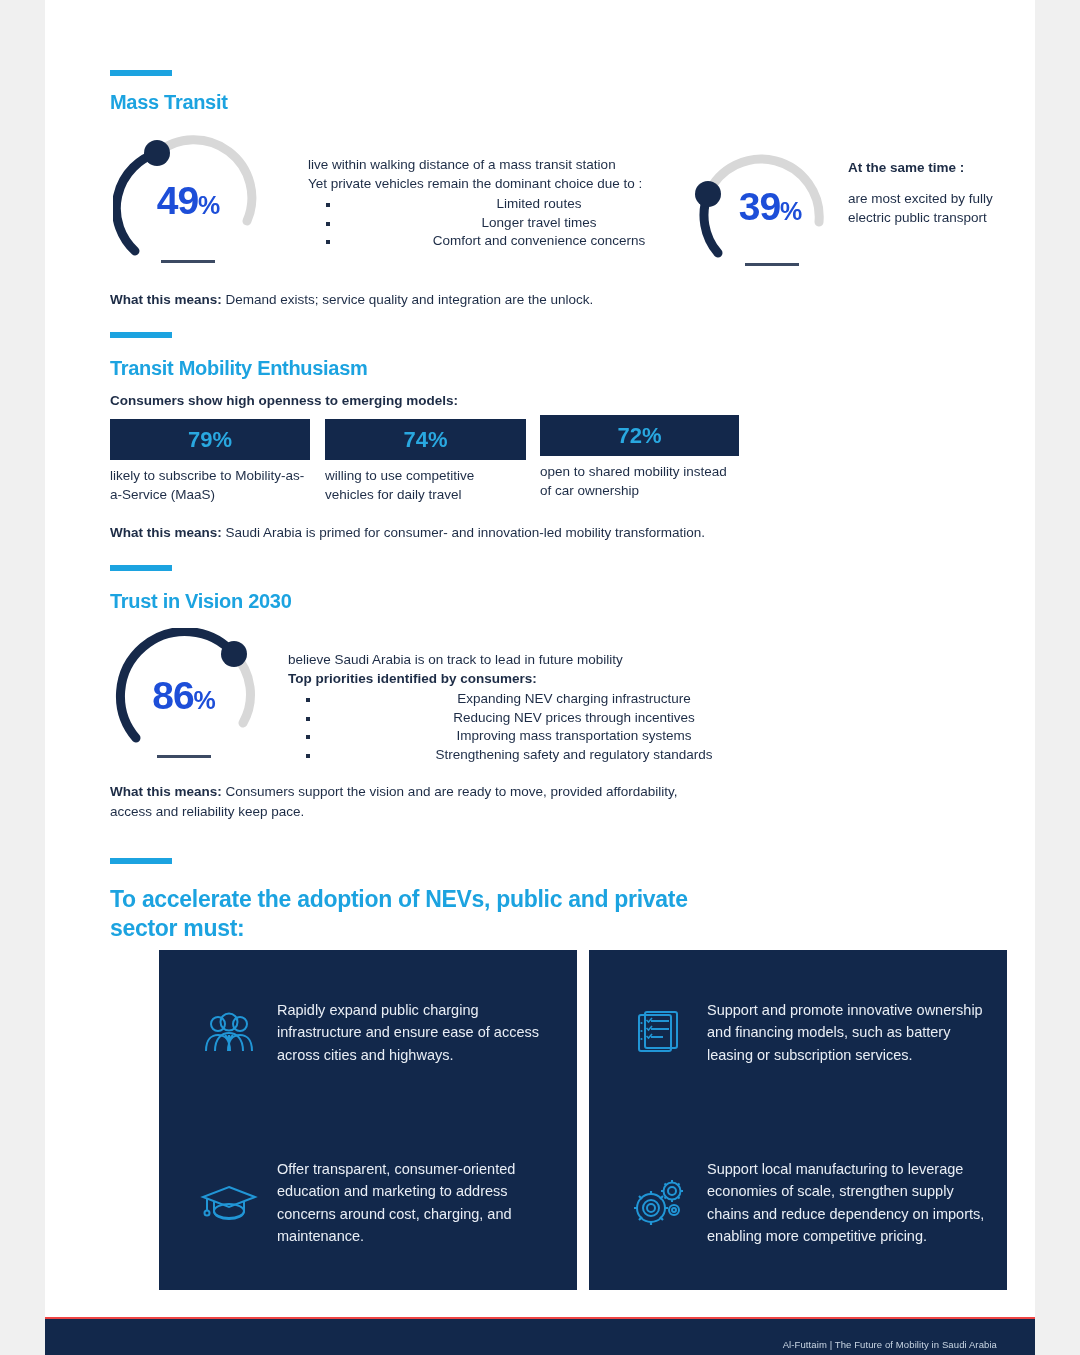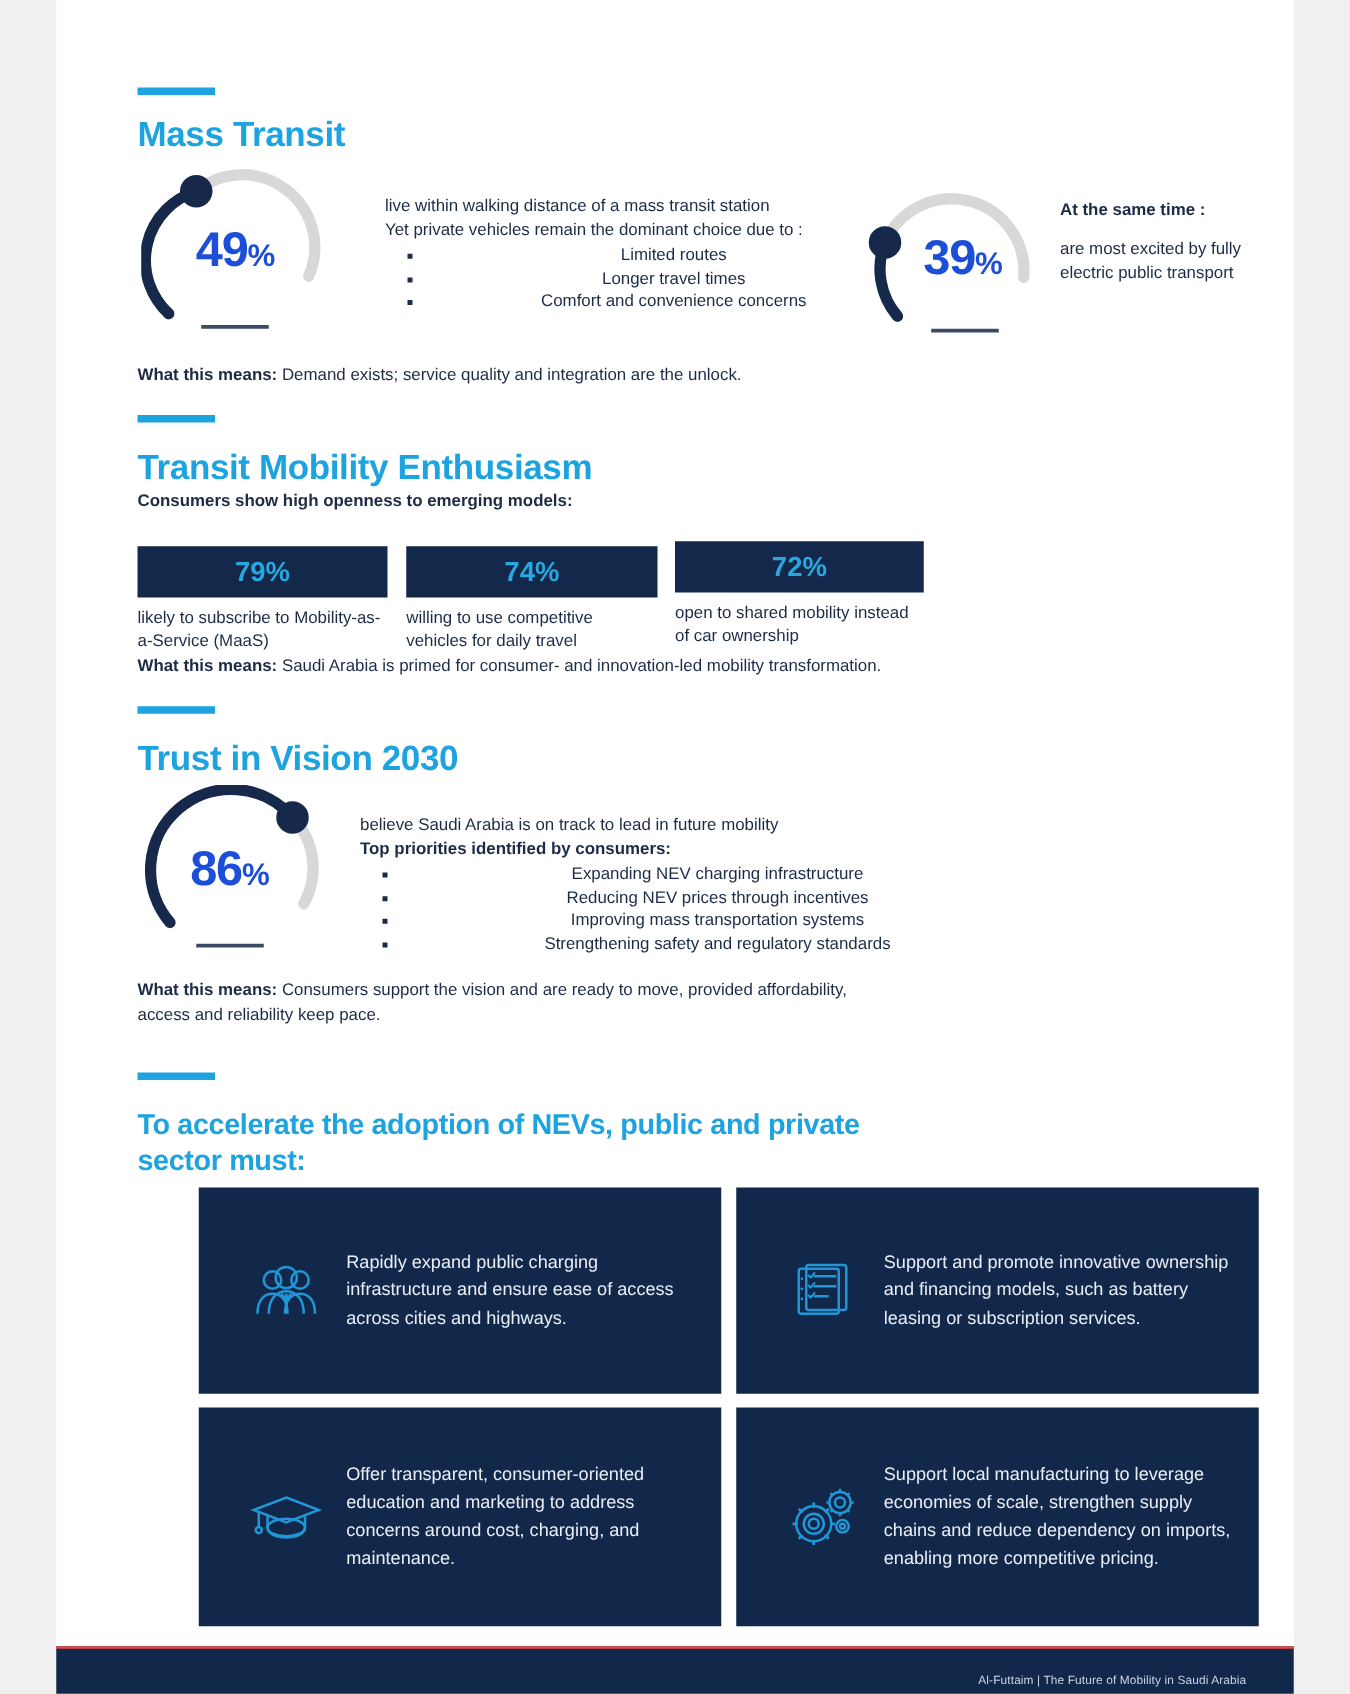--- a/index.html
+++ b/index.html
@@ -31,21 +31,21 @@
   
   .accent-rule {
     width: 62px;
     height: 6px;
     background: #1CA3E0;
   }
 
   
   .section-title {
     color: #1CA3E0;
-    font-size: 28px;
+    font-size: 20px;
     font-weight: bold;
     letter-spacing: -0.3px;
     line-height: 1.25;
   }
   .section-title.big {
     font-size: 23px;
     line-height: 1.28;
     max-width: 610px;
   }
   .body-txt {
@@ -99,21 +99,21 @@
     position: absolute;
     left: 18px;
     top: 8px;
     width: 4px;
     height: 4px;
     background: #1d2c46;
   }
 
   
   .stat-strip { position: relative; height: 122px; }
-  .stat { position: absolute; margin-top: 18px; }
+  .stat { position: absolute; }
   .stat .box {
     background: #13284b;
     display: flex;
     align-items: center;
     justify-content: center;
   }
   .stat .box span {
     color: #29A8E0;
     font-size: 22px;
     font-weight: bold;
@@ -122,21 +122,21 @@
     margin-top: 7px;
     font-size: 13.5px;
     line-height: 1.4;
     color: #1d2c46;
   }
 
   
   .cards {
     display: grid;
     grid-template-columns: 418px 418px;
-    gap: 11px 12px;
+    gap: 0 12px;
   }
   .card {
     background: #12284b;
     display: flex;
     align-items: center;
     padding: 20px 22px;
   }
   .card.h1 { height: 165px; }
   .card.h2 { height: 175px; }
   .card .ico {

